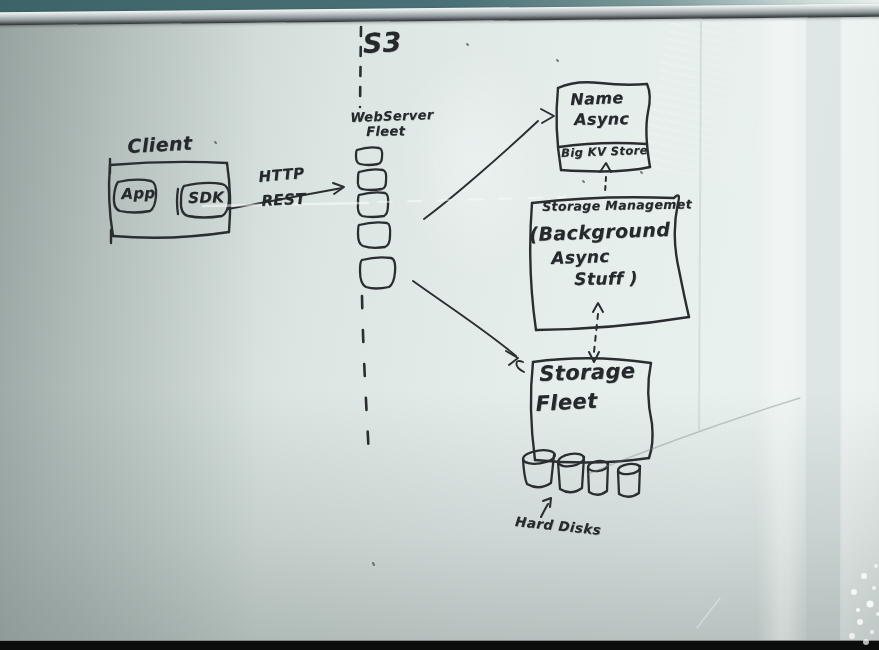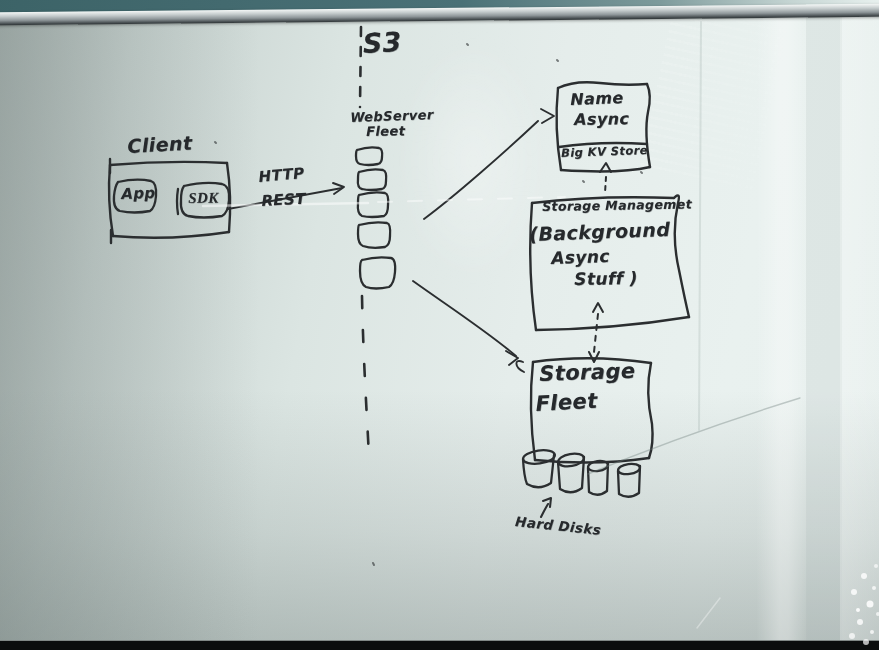--- a/index.html
+++ b/index.html
@@ -193,21 +193,21 @@
     <g fill="none" stroke-linecap="round">
       <path d="M203,206 L368,203" stroke="rgba(255,255,255,.5)" stroke-width="2.5"></path>
       <path d="M378,202 L565,197" stroke="rgba(255,255,255,.45)" stroke-width="2" stroke-dasharray="14,16"></path>
     </g>
   </svg>
 
   <div class="hw" style="left:362px;top:30px;font-size:27px;transform:rotate(-3deg);">S3</div>
 
   <div class="hw" style="left:127px;top:137px;font-size:19px;transform:rotate(-3deg);">Client</div>
   <div class="hw" style="left:121px;top:187px;font-size:15px;transform:rotate(-2deg);">App</div>
-  <div class="hw" style="left:188px;top:191px;font-size:15px;transform:rotate(-1deg);font-family:Liberation Serif, serif;">SDK</div>
+  <div class="hw" style="left:188px;top:191px;font-size:15px;transform:rotate(-1deg);">SDK</div>
 
   <div class="hw" style="left:258px;top:170px;font-size:15px;transform:rotate(-5deg);">HTTP</div>
   <div class="hw" style="left:261px;top:194px;font-size:15px;transform:rotate(-3deg);">REST</div>
 
   <div class="hw" style="left:350px;top:111px;font-size:13px;transform:rotate(-2deg);">WebServer</div>
   <div class="hw" style="left:366px;top:125px;font-size:13px;transform:rotate(-1deg);">Fleet</div>
 
   <div class="hw" style="left:570px;top:92px;font-size:16px;transform:rotate(-2deg);">Name</div>
   <div class="hw" style="left:574px;top:112px;font-size:16px;transform:rotate(-1deg);">Async</div>
   <div class="hw" style="left:561px;top:148px;font-size:11.5px;transform:rotate(-2deg);">Big KV Store</div>

